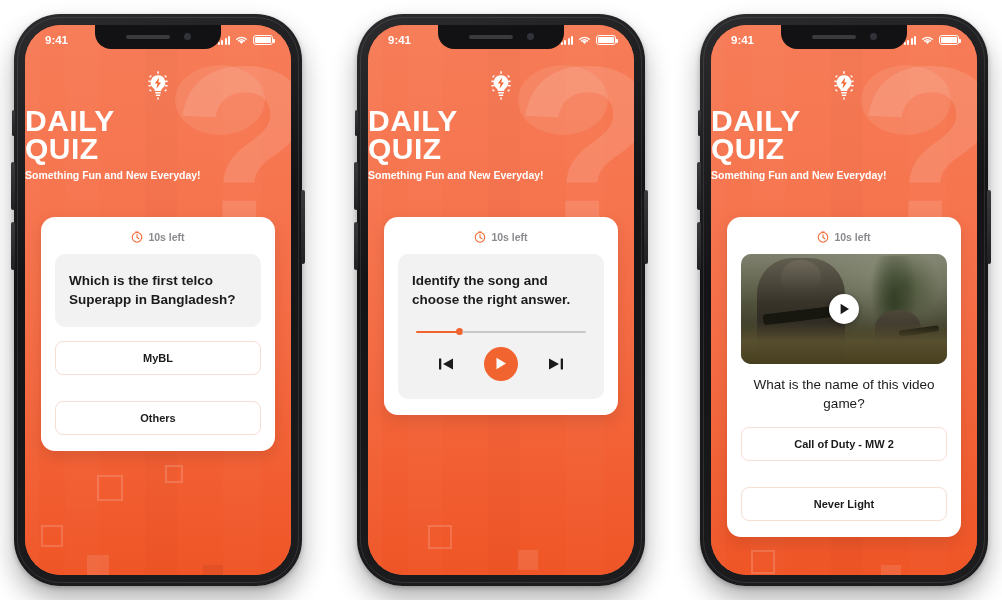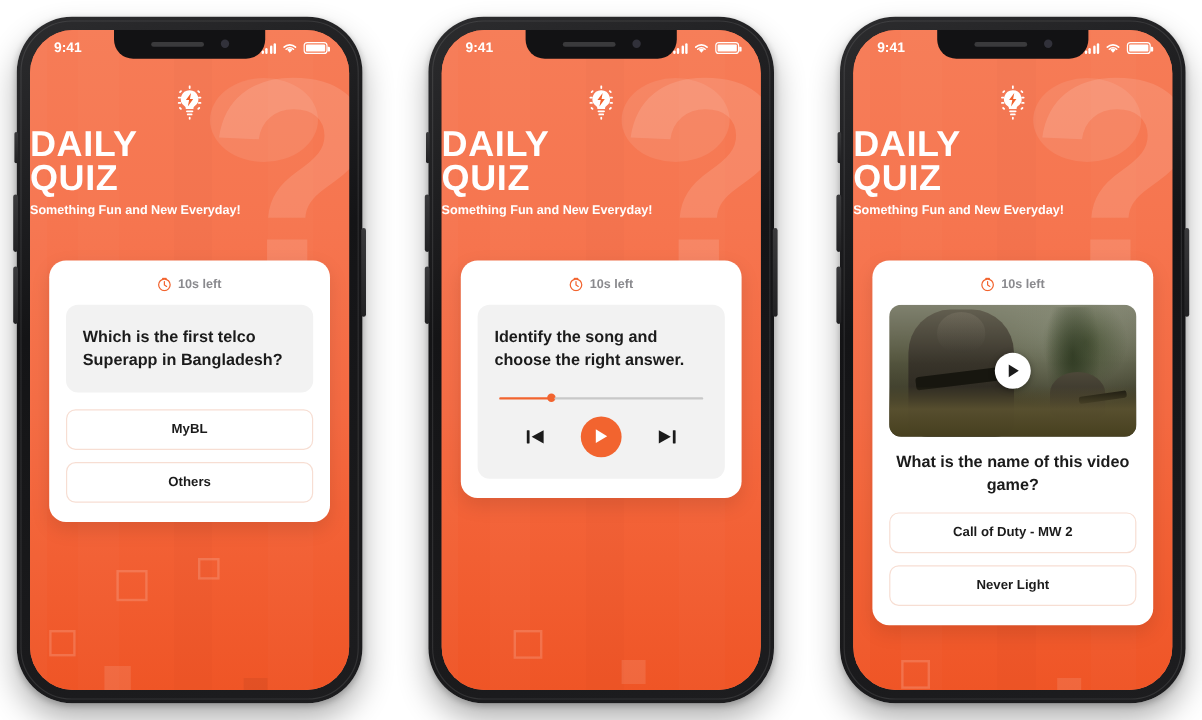--- a/index.html
+++ b/index.html
@@ -206,28 +206,28 @@
     text-align: left;
   }
   .qtext {
     font-size: 13.5px;
     font-weight: 700;
     color: #1b1b1b;
     line-height: 1.35;
   }
   .qtext-plain {
     font-size: 13.5px;
-    font-weight: 700;
+    font-weight: 400;
     color: #1b1b1b;
     line-height: 1.35;
     text-align: center;
     margin: 12px 0 4px;
   }
 
-  .answers { margin-top: 14px; display: flex; flex-direction: column; gap: 10px; }
+  .answers { margin-top: 14px; display: flex; flex-direction: column; gap: 26px; }
   .answer {
     border: 1px solid #f7ded3;
     background: #fff;
     border-radius: 8px;
     padding: 10px 8px;
     text-align: center;
     font-size: 11px;
     font-weight: 700;
     color: #1b1b1b;
     cursor: pointer;

